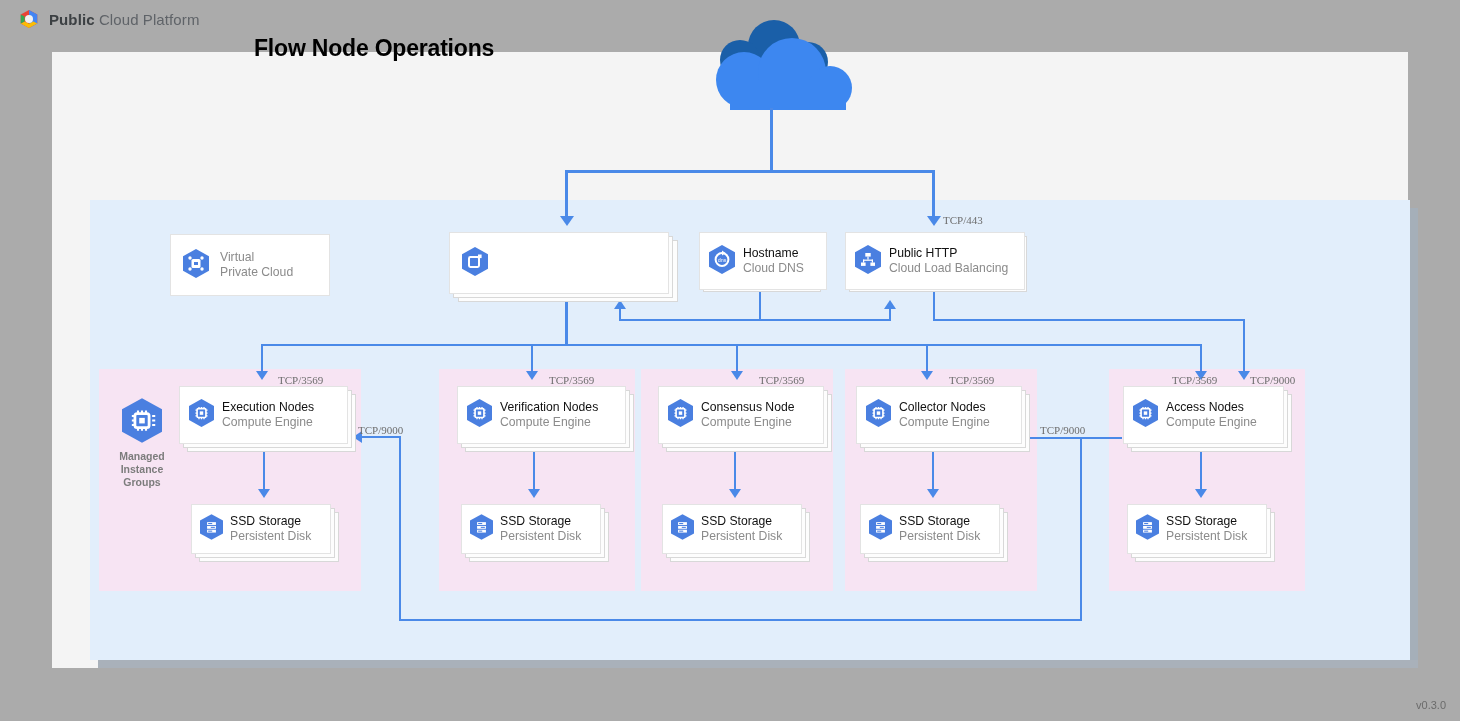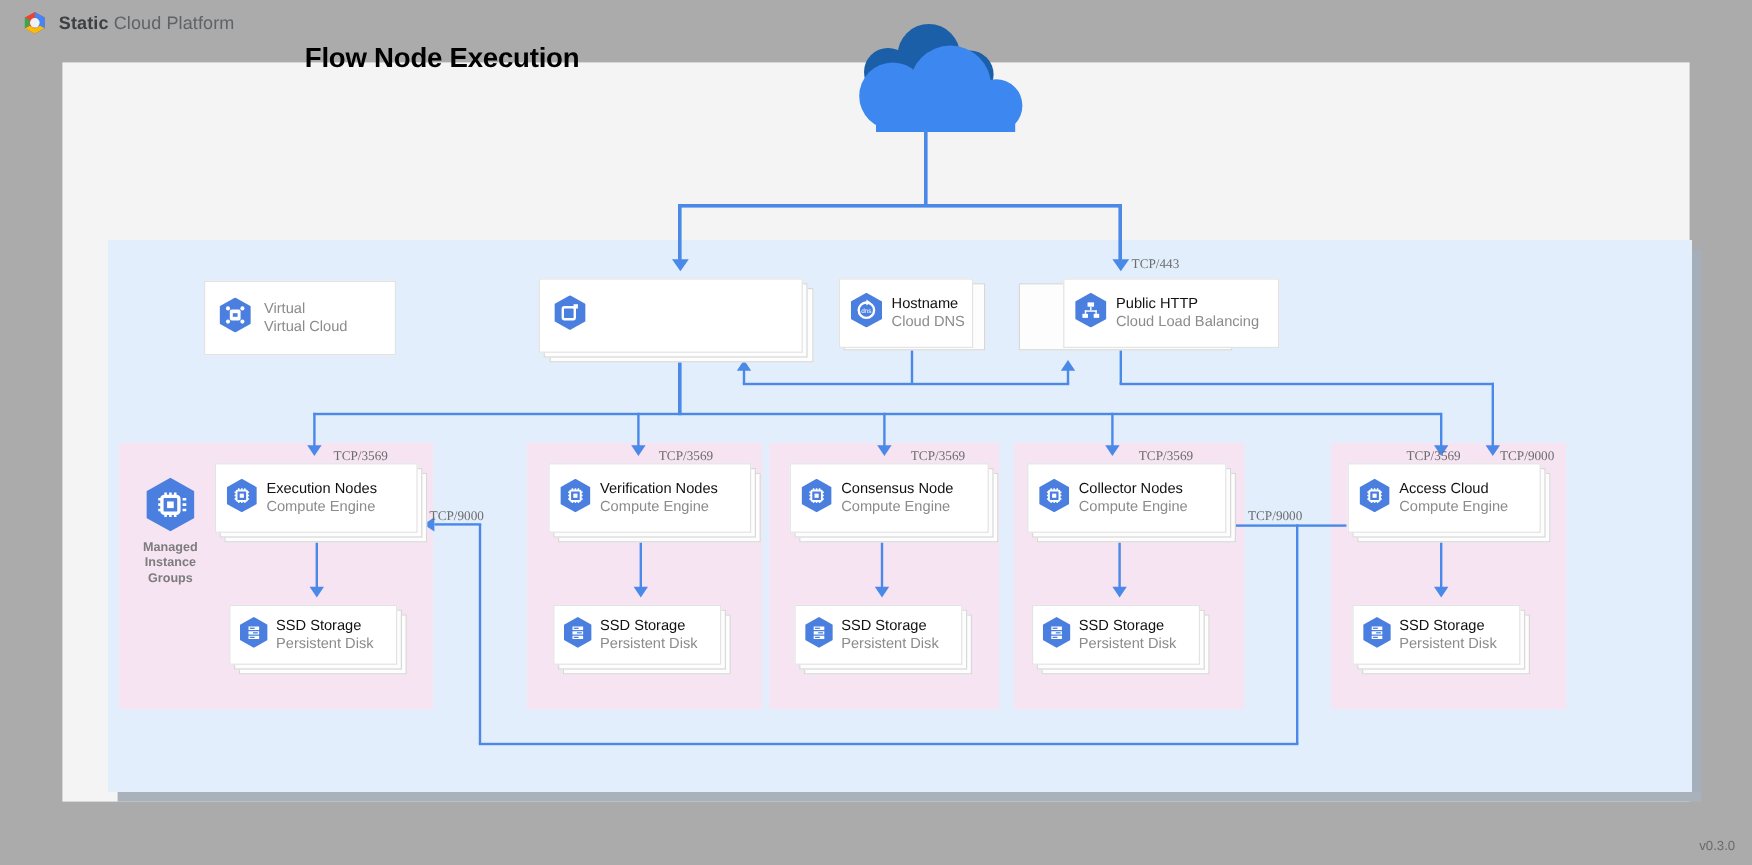--- a/index.html
+++ b/index.html
@@ -78,27 +78,27 @@
     <div class="gcp-logo">
       <svg width="22" height="22" viewBox="0 0 24 24">
         <path d="M12 2.2 21 7.1v9.8L12 21.8 3 16.9V7.1Z" fill="#ea4335"></path>
         <path d="M12 2.2 21 7.1v9.8L12 21.8Z" fill="#4285f4"></path>
         <path d="M3 16.9 12 21.8 21 16.9l-4.2-2.3-4.8 2.6-4.8-2.6Z" fill="#fbbc05"></path>
         <path d="M3 7.1v9.8l4.2-2.3V9.4Z" fill="#34a853"></path>
         <circle cx="12" cy="12" r="4.4" fill="#f1f1f1"></circle>
       </svg>
     </div>
     <div class="gcp-title">
-      <b>Static</b><span> Cloud Platform</span>
+      <b>Public</b><span> Cloud Platform</span>
     </div>
   </div>
 
   <div class="canvas"></div>
 
-  <div class="diagram-title">Flow Node Execution</div>
+  <div class="diagram-title">Flow Node Operations</div>
 
   <div class="vpc-panel-shadow"></div>
   <div class="vpc-panel-shadow2"></div>
   <div class="vpc-panel"></div>
 
   <div class="cloud">
     <svg width="180" height="90" viewBox="0 0 180 90">
       <g fill="#1a5fa8">
         <circle cx="92" cy="26" r="26"></circle>
         <circle cx="58" cy="40" r="20"></circle>
@@ -130,54 +130,54 @@
             <circle cx="7" cy="9" r="1.7"></circle>
             <circle cx="19" cy="9" r="1.7"></circle>
             <circle cx="7" cy="20" r="1.7"></circle>
             <circle cx="19" cy="20" r="1.7"></circle>
           </g>
       <rect x="11" y="13" width="4" height="3" fill="#4a7fe0"></rect>
         </svg>
     </span>
     <span class="txt">
       <span class="t1">Virtual</span>
-      <span class="t2">Virtual Cloud</span>
+      <span class="t2">Private Cloud</span>
     </span>
   </div>
 
   <div class="sheet sh2" style="left:458px;top:240px;width:220px;height:62px;"></div>
   <div class="sheet sh1" style="left:453px;top:236px;width:220px;height:62px;"></div>
   <div class="card" style="left:449px;top:232px;width:220px;height:62px;">
     <span class="ic">
       <svg width="26" height="29" viewBox="0 0 26 29">
           <path d="M13 0 26 7.25v14.5L13 29 0 21.75V7.25Z" fill="#4a7fe0"></path>
       <rect x="7" y="10" width="10" height="10" rx="1.4" fill="none" stroke="#fff" stroke-width="2"></rect>
       <rect x="16" y="7.5" width="3.6" height="3.6" fill="#fff"></rect>
         </svg>
     </span>
   </div>
 
   <div class="sheet sh1" style="left:703px;top:236px;width:118px;height:56px;"></div>
-  <div class="card" style="left:699px;top:232px;width:112px;height:58px;">
+  <div class="card" style="left:699px;top:232px;width:128px;height:58px;">
     <span class="ic" style="margin-left:9px;margin-right:8px;">
       <svg width="26" height="29" viewBox="0 0 26 29">
           <path d="M13 0 26 7.25v14.5L13 29 0 21.75V7.25Z" fill="#4a7fe0"></path>
       <circle cx="13" cy="14.5" r="6.4" fill="none" stroke="#fff" stroke-width="2"></circle>
       <path d="M13 8.1 V 5.6 L 16.6 8.1 L 13 10.6 Z" fill="#fff"></path>
       <text x="13" y="17.2" font-size="5.4" fill="#fff" text-anchor="middle" font-family="sans-serif">dns</text>
         </svg>
     </span>
     <span class="txt">
       <span class="t1">Hostname</span>
       <span class="t2">Cloud DNS</span>
     </span>
   </div>
 
   <div class="sheet sh1" style="left:849px;top:236px;width:178px;height:56px;"></div>
-  <div class="card" style="left:886px;top:232px;width:180px;height:58px;">
+  <div class="card" style="left:845px;top:232px;width:180px;height:58px;">
     <span class="ic" style="margin-left:9px;margin-right:8px;">
       <svg width="26" height="29" viewBox="0 0 26 29">
           <path d="M13 0 26 7.25v14.5L13 29 0 21.75V7.25Z" fill="#4a7fe0"></path>
       <g fill="#fff">
             <rect x="10.3" y="8" width="5.4" height="3.6"></rect>
             <rect x="6" y="17.5" width="4.6" height="3.4"></rect>
             <rect x="15.4" y="17.5" width="4.6" height="3.4"></rect>
       <rect x="12.4" y="11.6" width="1.2" height="3"></rect>
             <rect x="8" y="14.6" width="10" height="1.2"></rect>
             <rect x="8" y="14.6" width="1.2" height="3"></rect>
@@ -441,21 +441,21 @@
       <svg width="25" height="28" viewBox="0 0 26 29">
           <path d="M13 0 26 7.25v14.5L13 29 0 21.75V7.25Z" fill="#4a7fe0"></path>
       <rect x="8.4" y="10" width="9.2" height="9.2" rx="1.3" fill="none" stroke="#fff" stroke-width="1.7"></rect>
       <rect x="11.2" y="12.8" width="3.6" height="3.6" fill="#fff"></rect>
       <g stroke="#fff" stroke-width="1.3">
             <path d="M10.4 10V8.2M13 10V8.2M15.6 10V8.2M10.4 21v-1.8M13 21v-1.8M15.6 21v-1.8M8.4 11.6H6.7M8.4 14.5H6.7M8.4 17.4H6.7M19.3 11.6h-1.7M19.3 14.5h-1.7M19.3 17.4h-1.7"></path>
           </g>
         </svg>
     </span>
     <span class="txt">
-      <span class="t1">Access Cloud</span>
+      <span class="t1">Access Nodes</span>
       <span class="t2">Compute Engine</span>
     </span>
   </div>
   <div class="ln v" style="left:1200px;top:452px;height:40px;"></div>
   <div class="arw down" style="left:1195px;top:489px;"></div>
   <div class="sheet sh2" style="left:1135px;top:512px;width:140px;height:50px;"></div>
   <div class="sheet sh1" style="left:1131px;top:508px;width:140px;height:50px;"></div>
   <div class="card" style="left:1127px;top:504px;width:140px;height:50px;">
     <span class="ic" style="margin-left:8px;margin-right:7px;">
       <svg width="23" height="26" viewBox="0 0 26 29">

